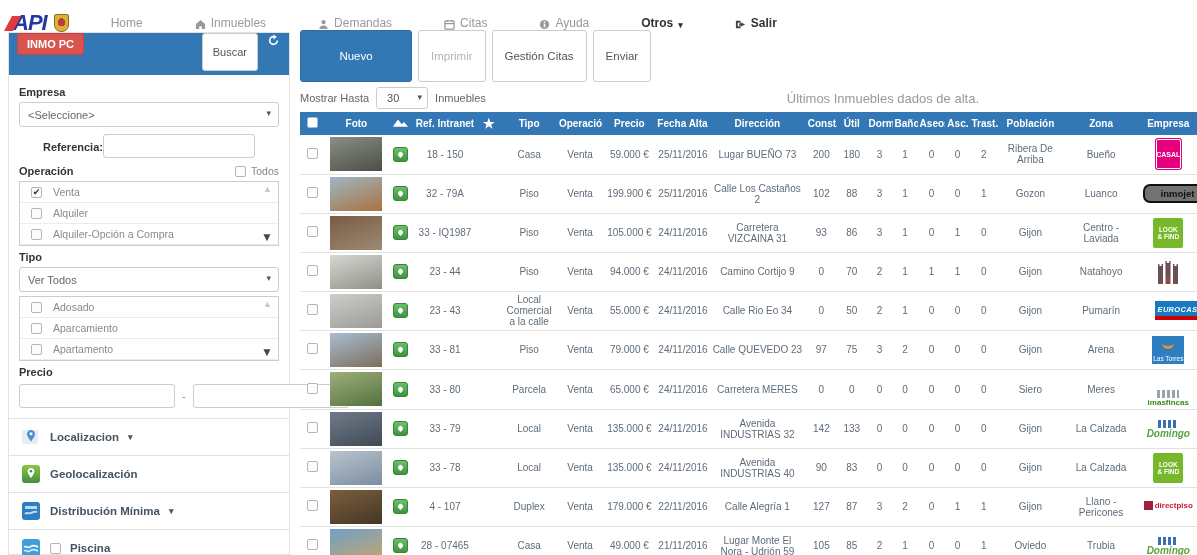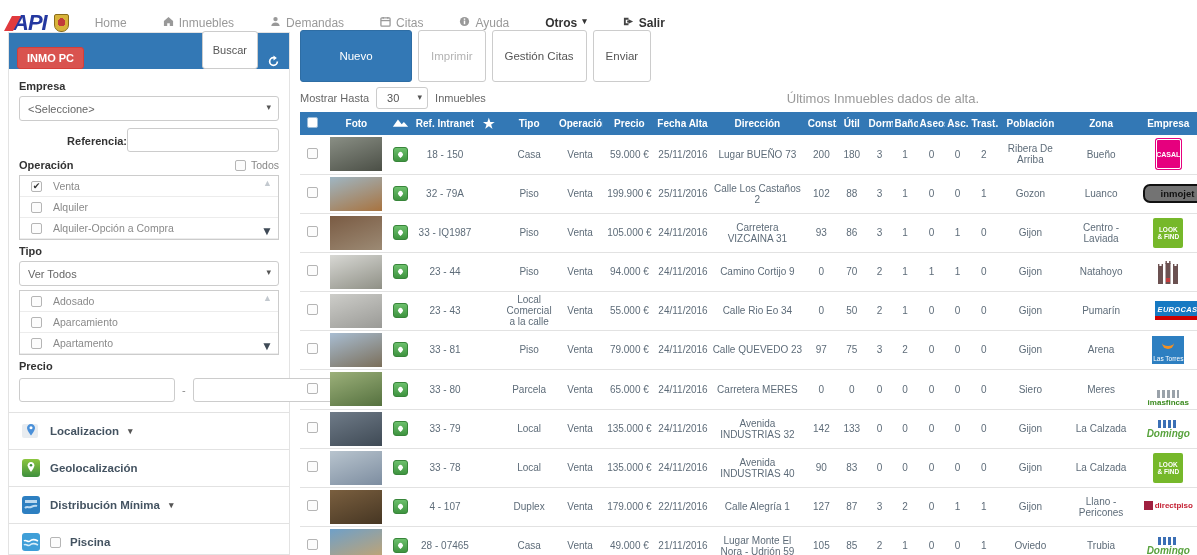--- a/index.html
+++ b/index.html
@@ -8,41 +8,41 @@
 
   
   .navbar { display: flex; align-items: center; height: 30px; padding: 18px 10px 2px 8px; background: #fff; }
   .logo { display: flex; align-items: center; cursor: pointer; }
   .logo-slash { display: inline-block; width: 9px; height: 15px; background: #e03a3e;
     transform: skewX(-28deg); margin-right: -4px; }
   .logo-text { font-size: 22px; font-weight: bold; font-style: italic; color: #2438a0; letter-spacing: -1px; }
   .crest { width: 15px; height: 18px; margin-left: 7px; border: 1px solid #8a6d1a; border-radius: 2px 2px 7px 7px;
     background: radial-gradient(circle at 50% 45%, #c23b3b 0 4px, #d8b33a 4px); }
   .nav-items { display: flex; align-items: center; margin-left: 26px; gap: 36px; font-size: 12px; color: #999; }
-  .nav-item { display: flex; align-items: flex-start; gap: 5px; cursor: pointer; white-space: nowrap; }
+  .nav-item { display: flex; align-items: flex-end; gap: 5px; cursor: pointer; white-space: nowrap; margin-left: 16px; }
   .nav-item.emph { color: #333; font-weight: bold; }
   .nav-item svg { display: block; }
   .caret-down { font-size: 9px; color: inherit; }
 
   
   .sidebar { position: absolute; left: 8px; top: 32px; width: 282px; height: 523px;
     border: 1px solid #e3e3e3; background: #fff; }
-  .sidebar-header { height: 36px; background: #3378b5; display: flex; align-items: flex-end; padding: 0 8px; }
+  .sidebar-header { height: 42px; background: #3378b5; display: flex; align-items: flex-start; padding: 0 8px; }
   .btn-red { background: #d9534f; border: 1px solid #d43f3a; color: #fff; font-size: 11px; font-weight: bold;
     padding: 4px 9px; border-radius: 3px; cursor: pointer; }
   .btn-buscar { background: #fff; border: 1px solid #ccc; color: #555; font-size: 11px;
     padding: 12px 10px; border-radius: 3px; margin-left: auto; cursor: pointer; }
   .refresh { margin-left: 8px; cursor: pointer; display: flex; }
   .sidebar-body { padding: 6px 10px 0; }
   .field-label { font-weight: bold; font-size: 11px; color: #333; margin: 5px 0 4px; }
   .select { position: relative; border: 1px solid #ccc; border-radius: 3px; height: 25px;
     display: flex; align-items: center; padding: 0 18px 0 8px; color: #666; font-size: 11px;
     background: #fff; cursor: pointer; }
   .select::after { content: "▾"; position: absolute; right: 7px; top: 5px; font-size: 9px; color: #555; }
-  .ref-row { display: flex; align-items: center; justify-content: flex-end; margin: 7px 0; }
+  .ref-row { display: flex; align-items: center; justify-content: center; margin: 7px 0; }
   .input { border: 1px solid #ccc; border-radius: 3px; height: 24px; padding: 0 6px; font-size: 11px; color: #444; background:#fff; }
   .ref-row .input { width: 152px; }
   .op-head { display: flex; align-items: center; margin: 6px 0 4px; }
   .todos { margin-left: auto; display: flex; align-items: center; gap: 5px; font-size: 10.5px; color: #888; }
   .listbox { border: 1px solid #ccc; position: relative; background: #fff; }
   .opt { display: flex; align-items: center; gap: 11px; height: 21px; padding: 0 22px 0 11px;
     border-bottom: 1px solid #ececec; color: #8a8a8a; font-size: 10.5px; cursor: pointer; }
   .opt:last-child { border-bottom: none; }
   .cb { width: 11px; height: 11px; min-width: 11px; border: 1px solid #b5b5b5; background: #fcfcfc;
     border-radius: 2px; display: inline-flex; align-items: center; justify-content: center;

